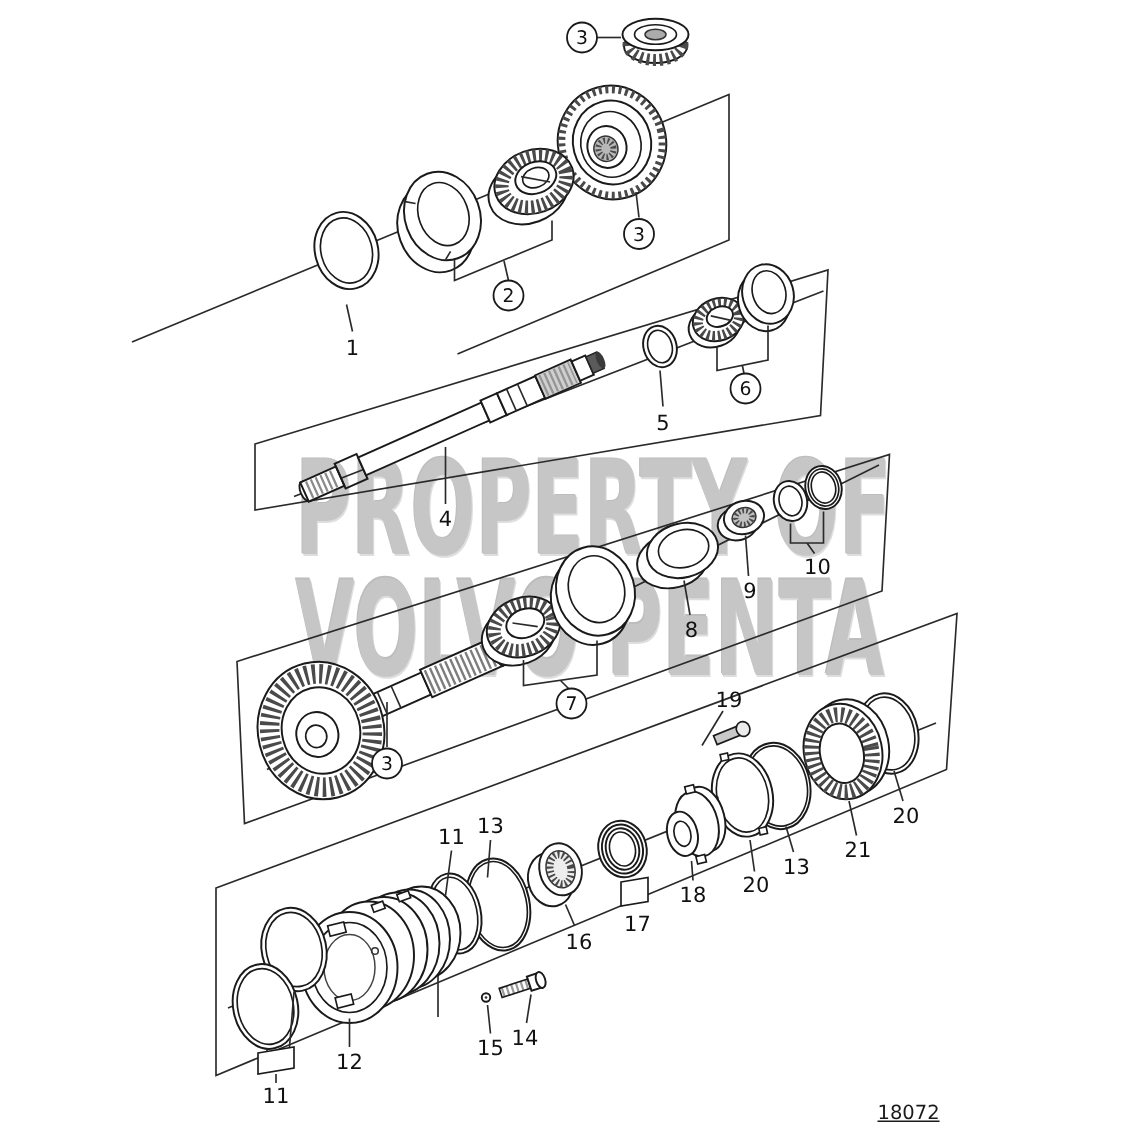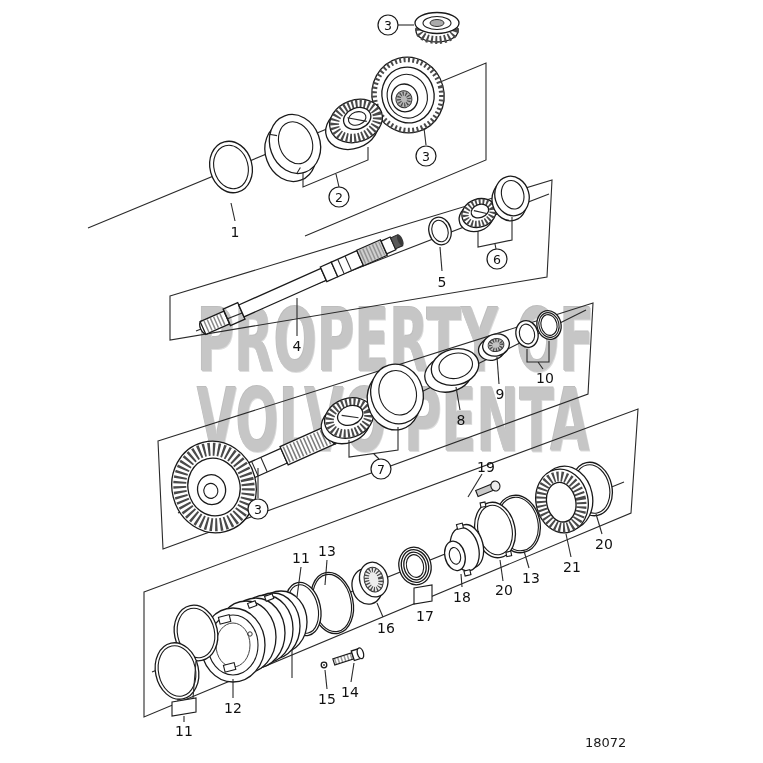--- a/index.html
+++ b/index.html
@@ -5,21 +5,21 @@
   html,body{margin:0;padding:0;background:#fff;}
   .canvas{position:relative;width:763px;height:763px;background:#ffffff;overflow:hidden;
           font-family:"DejaVu Sans",sans-serif;}
   .watermark{position:absolute;left:197px;top:300px;z-index:1;
              font-family:"DejaVu Sans",sans-serif;font-weight:bold;
              font-size:74px;line-height:68px;white-space:nowrap;
              color:#c6c6c6;text-shadow:1px 1px 0 #dedede,-1px -1px 0 #bdbdbd;
              transform:scale(0.69,1.18);transform-origin:left top;
              letter-spacing:0px;user-select:none;}
   .fignum{position:absolute;left:585px;top:735px;z-index:3;
-          font-size:13px;color:#1a1a1a;font-family:"DejaVu Sans",sans-serif;}
+          font-size:13px;color:#1a1a1a;font-family:"DejaVu Sans",sans-serif;text-decoration:underline;}
   svg{position:absolute;left:0;top:0;z-index:2;}
   .ln{fill:none;stroke:#2a2a2a;stroke-width:1.1;}
   .pt{fill:#ffffff;stroke:#1a1a1a;stroke-width:1.3;}
   .tn{fill:#ffffff;stroke:#1a1a1a;stroke-width:1.1;}
   .teeth{fill:none;stroke:#4a4a4a;}
   .callout-text{font-family:"DejaVu Sans",sans-serif;fill:#111;}
 </style>
 </head>
 <body>
 

